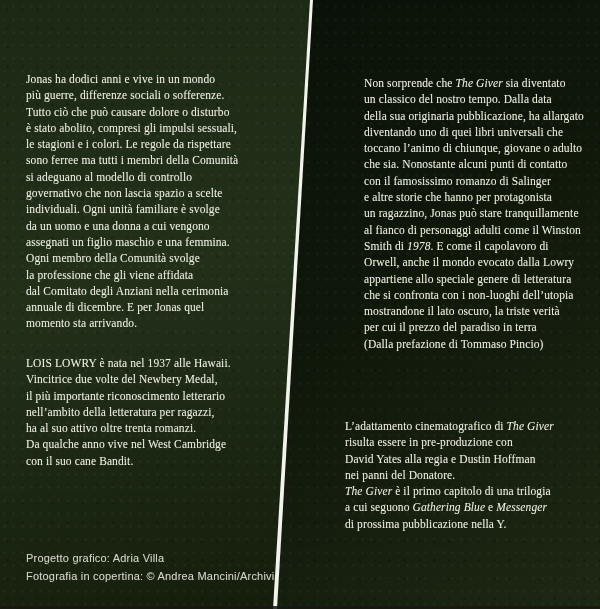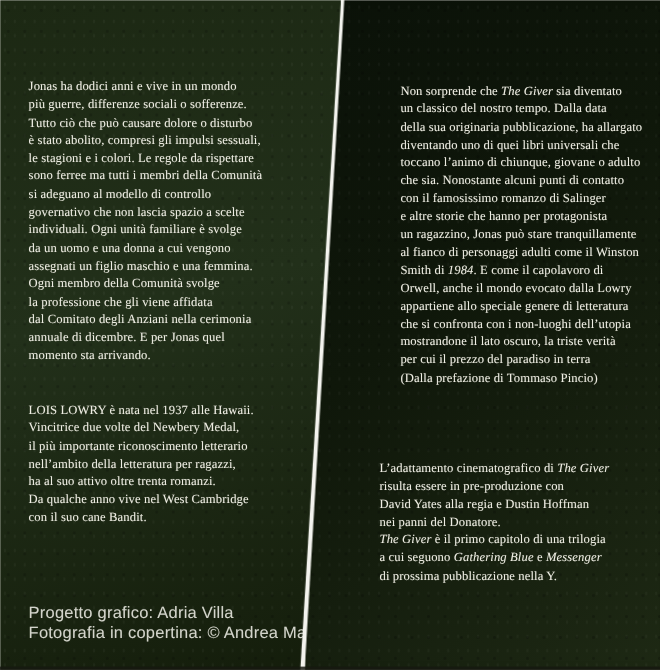--- a/index.html
+++ b/index.html
@@ -41,26 +41,26 @@
     color: var(--body_text, #eeede3);
     font-size: 11.5px;
     line-height: 16.3px;
     letter-spacing: 0.1px;
     text-shadow: 0 0 1px rgba(240,240,228,0.28);
   }
   .textblock .line { white-space: nowrap; }
   .textblock i { font-style: italic; }
 
   .synopsis { left: 26px; top: 71px; }
-  .bio      { left: 26px; top: 365px; }
+  .bio      { left: 26px; top: 355px; }
 
   .credits {
     position: absolute; left: 26px; top: 549px;
     font-family: "Liberation Sans", sans-serif;
-    font-size: 15px; line-height: 18px;
+    font-size: 11px; line-height: 18px;
     color: var(--credits_text, #d3d4cb);
     letter-spacing: 0.2px;
     text-shadow: 0 0 1px rgba(230,230,222,0.25);
   }
   .credits .line { white-space: nowrap; }
 
   .quote { left: 68px; top: 75px; margin-left: 19px; }
   .film  { left: 68px; top: 418px; }
 
   .scan-bottom-edge {
@@ -113,21 +113,21 @@
         <div class="line"><span>Non sorprende che </span><i>The Giver</i><span> sia diventato</span></div>
         <div class="line"><span>un classico del nostro tempo. Dalla data</span></div>
         <div class="line"><span>della sua originaria pubblicazione, ha allargato</span></div>
         <div class="line"><span>diventando uno di quei libri universali che</span></div>
         <div class="line"><span>toccano l’animo di chiunque, giovane o adulto</span></div>
         <div class="line"><span>che sia. Nonostante alcuni punti di contatto</span></div>
         <div class="line"><span>con il famosissimo romanzo di Salinger</span></div>
         <div class="line"><span>e altre storie che hanno per protagonista</span></div>
         <div class="line"><span>un ragazzino, Jonas può stare tranquillamente</span></div>
         <div class="line"><span>al fianco di personaggi adulti come il Winston</span></div>
-        <div class="line"><span>Smith di </span><i>1984</i><span>. E come il capolavoro di</span></div>
+        <div class="line"><span>Smith di </span><i>1978</i><span>. E come il capolavoro di</span></div>
         <div class="line"><span>Orwell, anche il mondo evocato dalla Lowry</span></div>
         <div class="line"><span>appartiene allo speciale genere di letteratura</span></div>
         <div class="line"><span>che si confronta con i non-luoghi dell’utopia</span></div>
         <div class="line"><span>mostrandone il lato oscuro, la triste verità</span></div>
         <div class="line"><span>per cui il prezzo del paradiso in terra</span></div>
         <div class="line"><span>(Dalla prefazione di Tommaso Pincio)</span></div>
       </div>
     <div class="textblock film">
         <div class="line"><span>L’adattamento cinematografico di </span><i>The Giver</i></div>
         <div class="line"><span>risulta essere in pre-produzione con</span></div>

